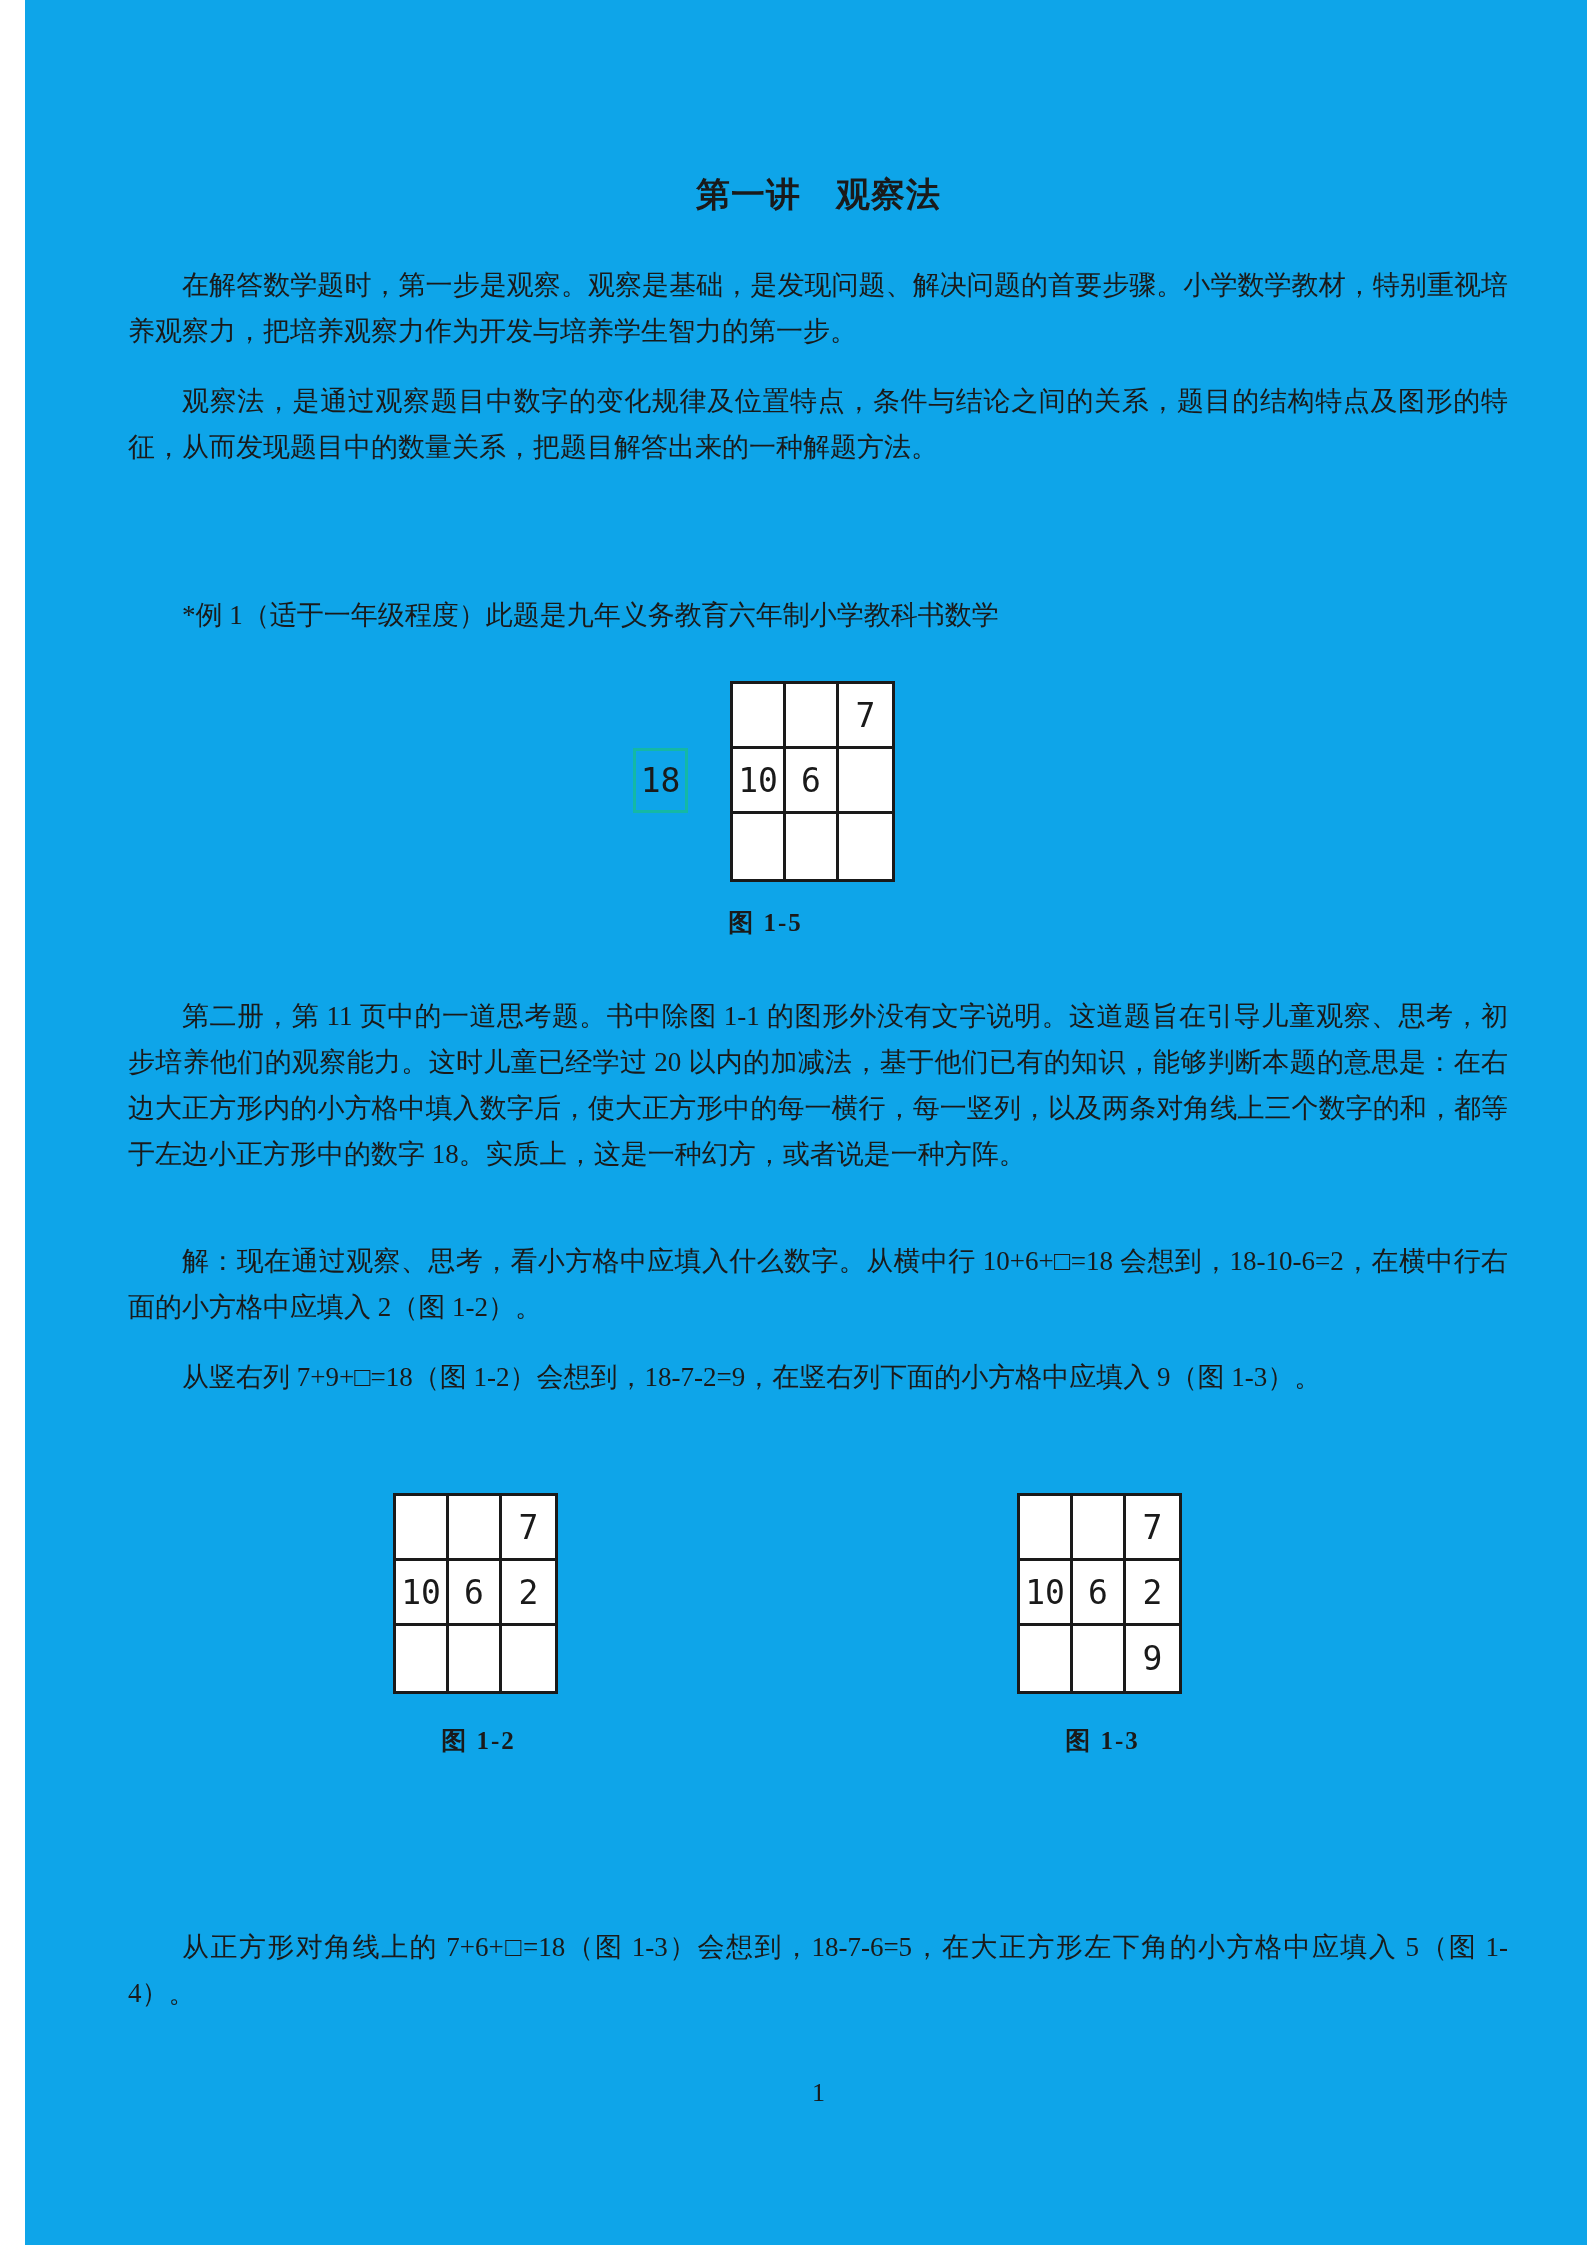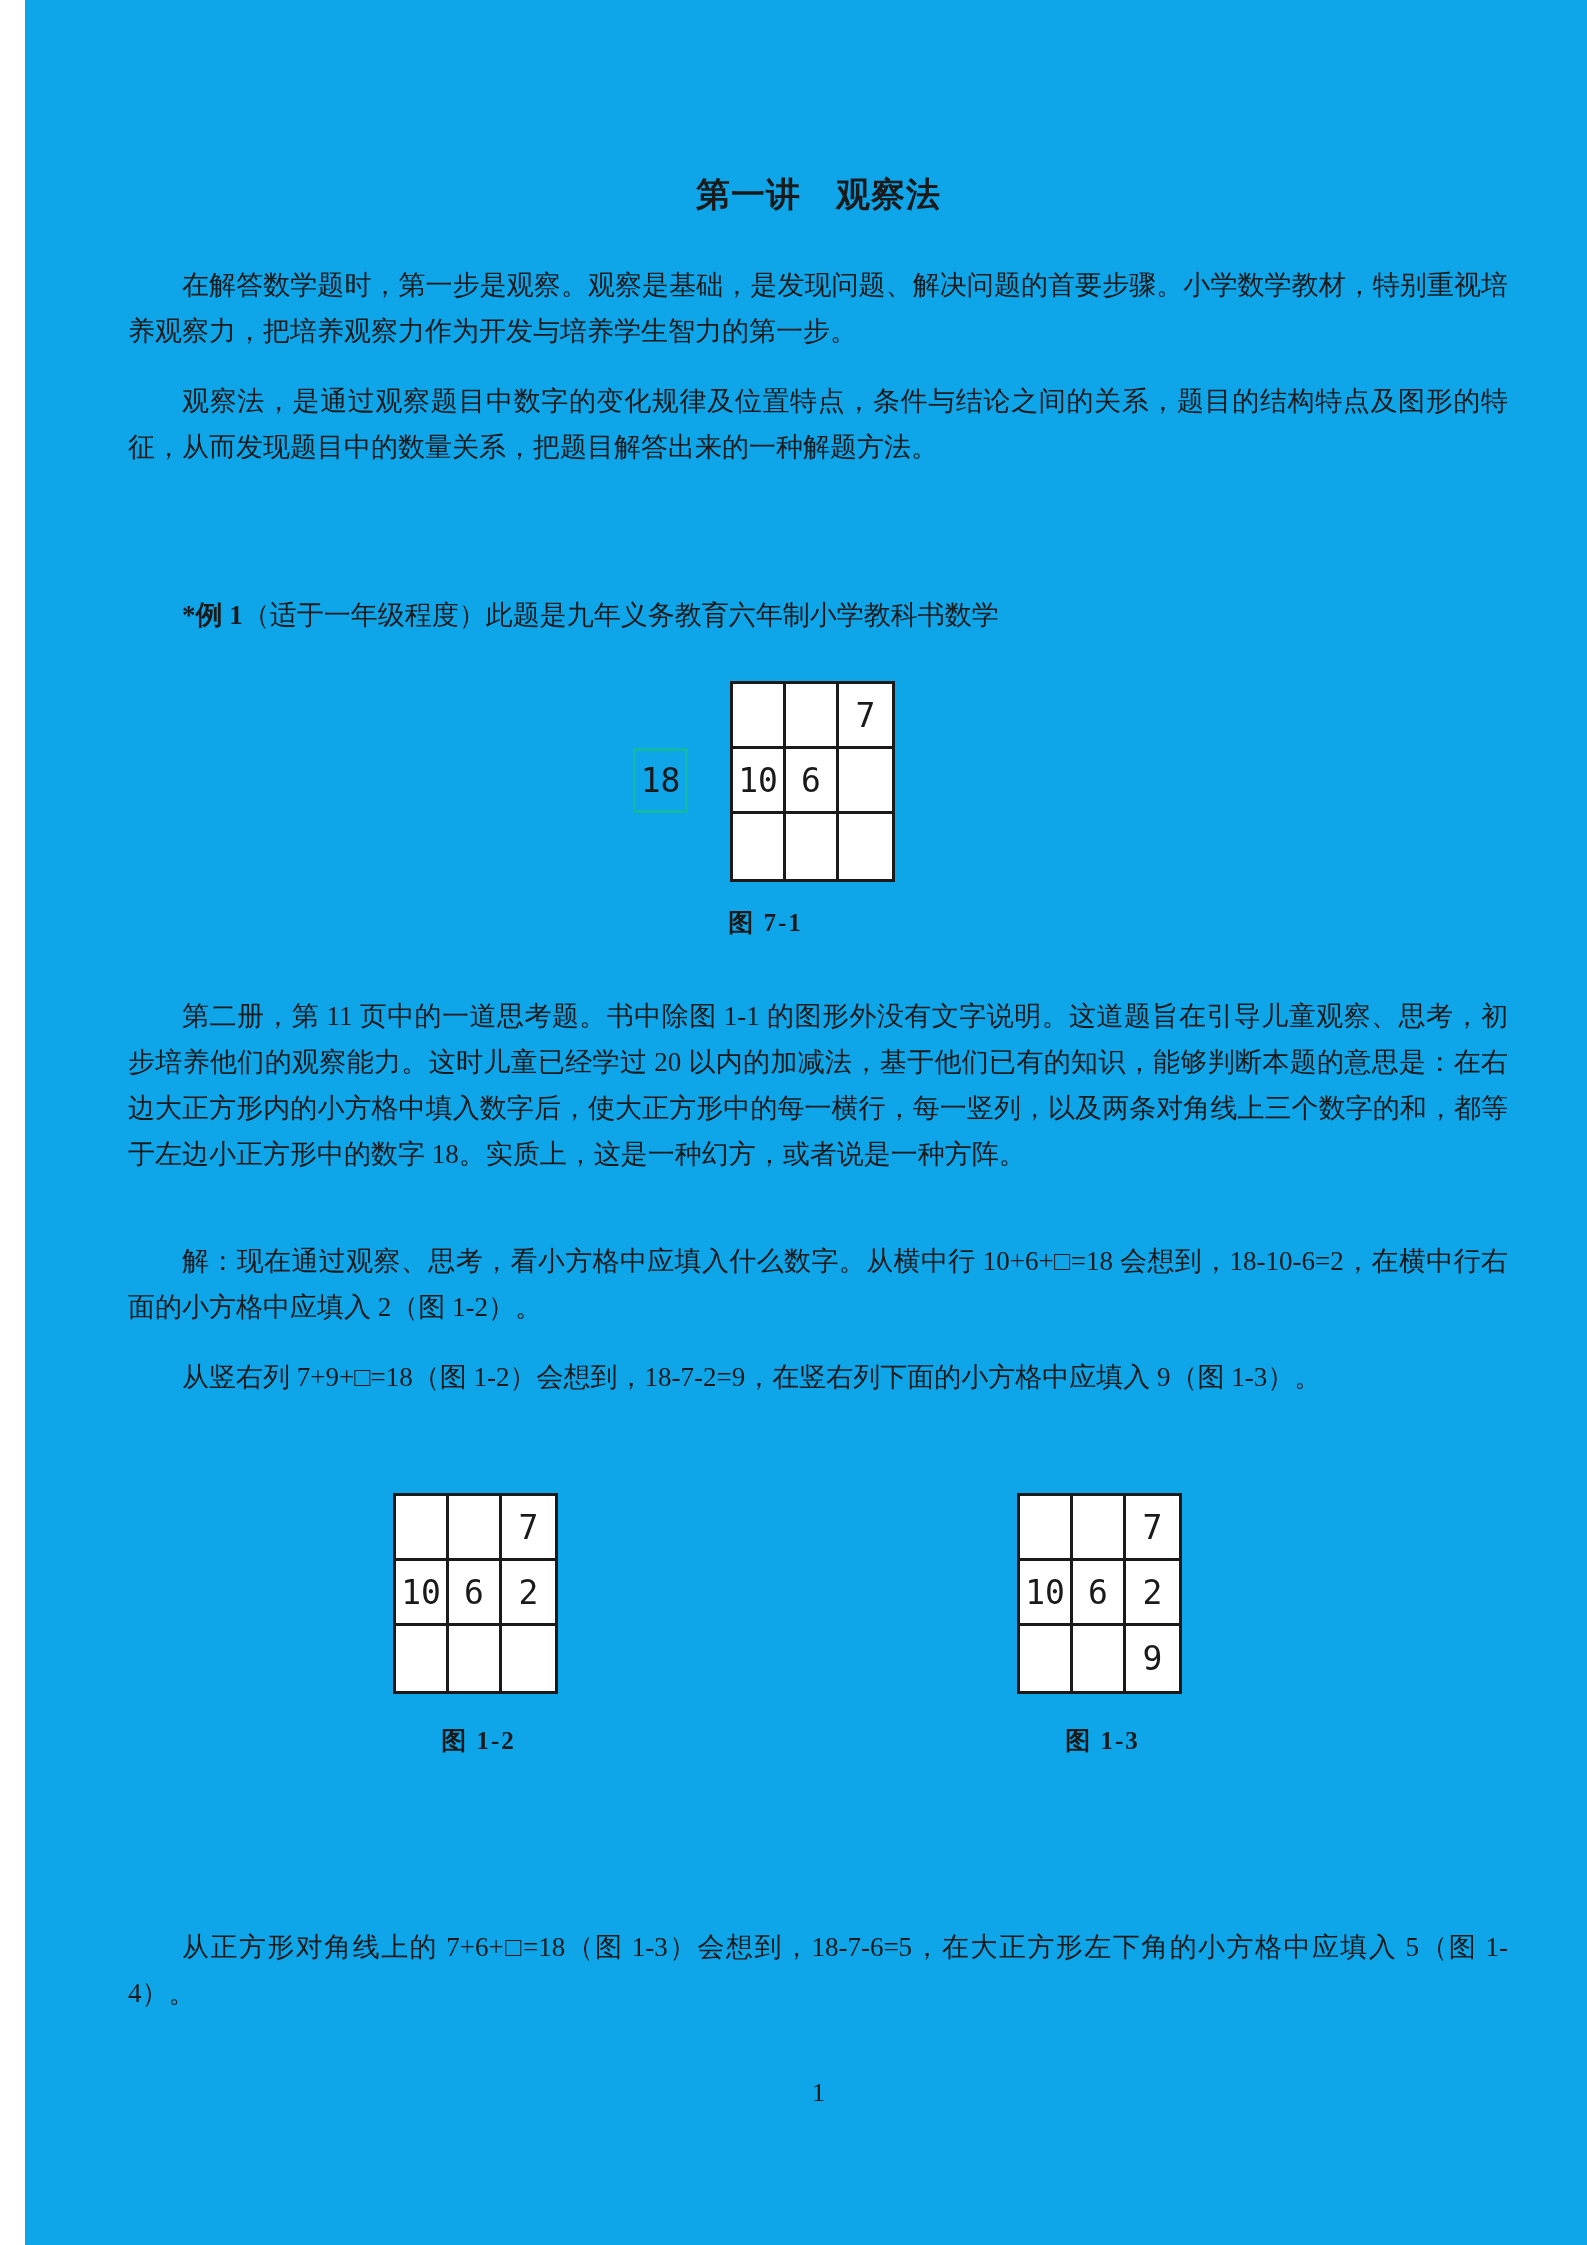--- a/index.html
+++ b/index.html
@@ -29,21 +29,21 @@
   }
   .para {
     position: absolute;
     left: 103px;
     width: 1380px;
     font-size: 27px;
     line-height: 46px;
     text-align: justify;
     text-indent: 2em;
   }
-  .para .lead-bold { font-weight: bold; }
+  .para .lead-bold { font-weight: normal; }
 
   
   .msq {
     position: absolute;
     border: 3px solid #1a1a1a;
     display: grid;
     grid-template-columns: repeat(3, 53px);
     grid-template-rows: repeat(3, 65px);
     background: #ffffff;
   }
@@ -107,21 +107,21 @@
     <span class="cell"></span>
     <span class="cell"></span>
     <span class="cell">7</span>
     <span class="cell">10</span>
     <span class="cell">6</span>
     <span class="cell"></span>
     <span class="cell"></span>
     <span class="cell"></span>
     <span class="cell"></span>
   </div>
-  <div class="fig-caption" style="left:608px; top:906px; width:265px">图 7-1</div>
+  <div class="fig-caption" style="left:608px; top:906px; width:265px">图 1-5</div>
 
   <div class="para" style="top:993px">第二册，第 11 页中的一道思考题。书中除图 1-1 的图形外没有文字说明。这道题旨在引导儿童观察、思考，初步培养他们的观察能力。这时儿童已经学过 20 以内的加减法，基于他们已有的知识，能够判断本题的意思是：在右边大正方形内的小方格中填入数字后，使大正方形中的每一横行，每一竖列，以及两条对角线上三个数字的和，都等于左边小正方形中的数字 18。实质上，这是一种幻方，或者说是一种方阵。</div>
 
   <div class="para" style="top:1238px">解：现在通过观察、思考，看小方格中应填入什么数字。从横中行 10+6+□=18 会想到，18-10-6=2，在横中行右面的小方格中应填入 2（图 1-2）。</div>
 
   <div class="para" style="top:1354px">从竖右列 7+9+□=18（图 1-2）会想到，18-7-2=9，在竖右列下面的小方格中应填入 9（图 1-3）。</div>
 
   <div class="msq" style="left:368px; top:1493px">
     <span class="cell"></span>
     <span class="cell"></span>

